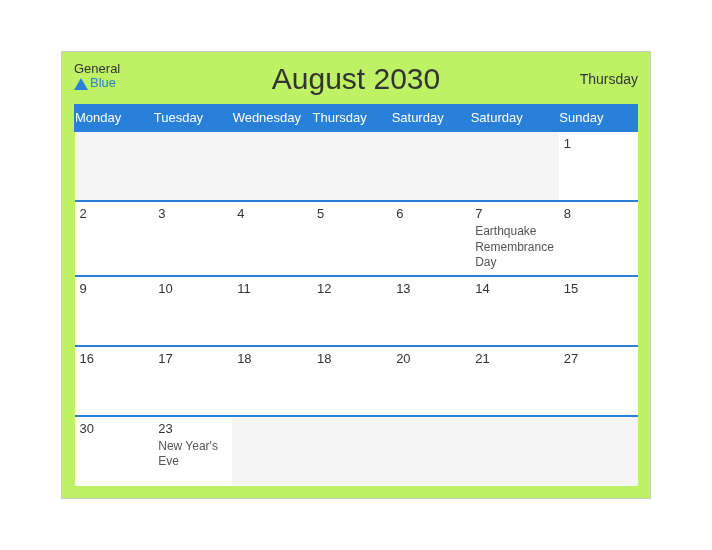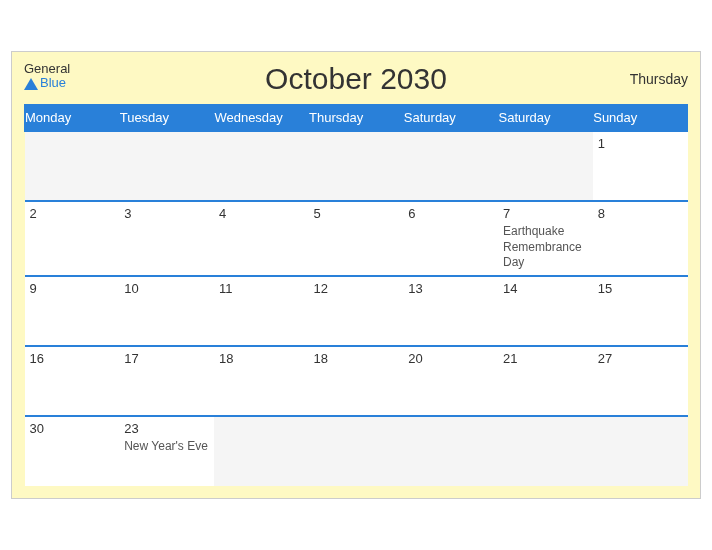--- a/index.html
+++ b/index.html
@@ -6,22 +6,22 @@
     body {
       font-family: Arial, sans-serif;
       background: #fff;
       width: 712px;
       height: 550px;
       display: flex;
       align-items: center;
       justify-content: center;
     }
     .calendar-container {
-      width: 690px;
-      background: #fef9c3;
+      width: 590px;
+      background: #bef264;
       border: 1px solid #ccc;
       padding: 10px 12px 12px;
     }
     .header {
       display: flex;
       align-items: center;
       justify-content: center;
       position: relative;
       margin-bottom: 8px;
     }
@@ -117,21 +117,21 @@
 
 <div class="calendar-container">
   <div class="header">
     <div class="logo">
       <span class="logo-general">General</span>
       <span class="logo-blue">
         <span class="logo-triangle"></span>
         <span>Blue</span>
       </span>
     </div>
-    <h1 class="month-title">October 2030</h1>
+    <h1 class="month-title">August 2030</h1>
     <span class="country">Thursday</span>
   </div>
 
   <table class="calendar-table">
     <thead>
       <tr>
         <th>Monday</th>
         <th>Tuesday</th>
         <th>Wednesday</th>
         <th>Thursday</th>

